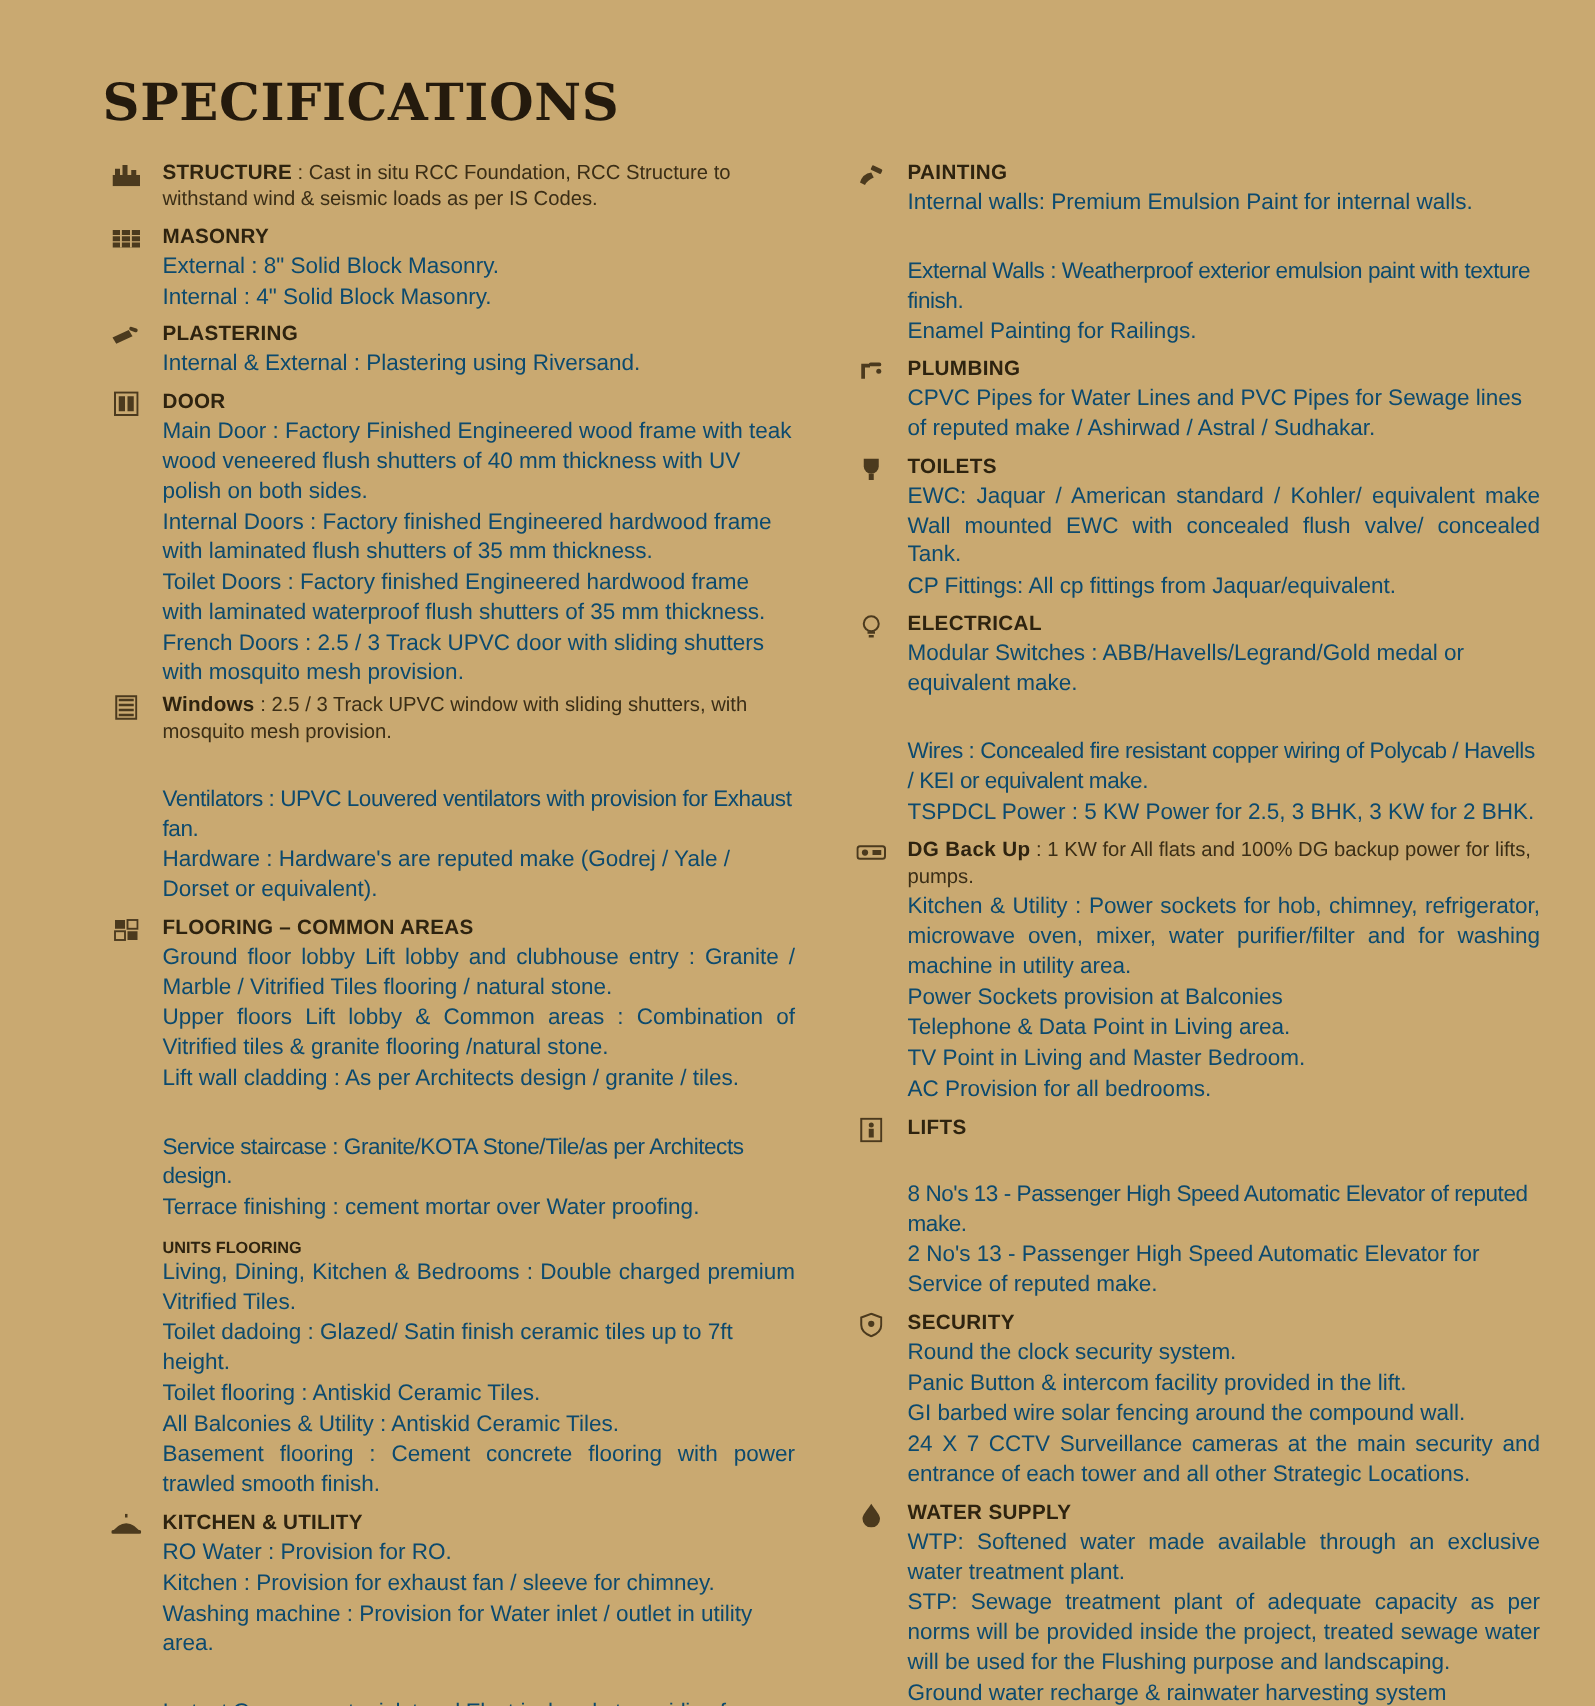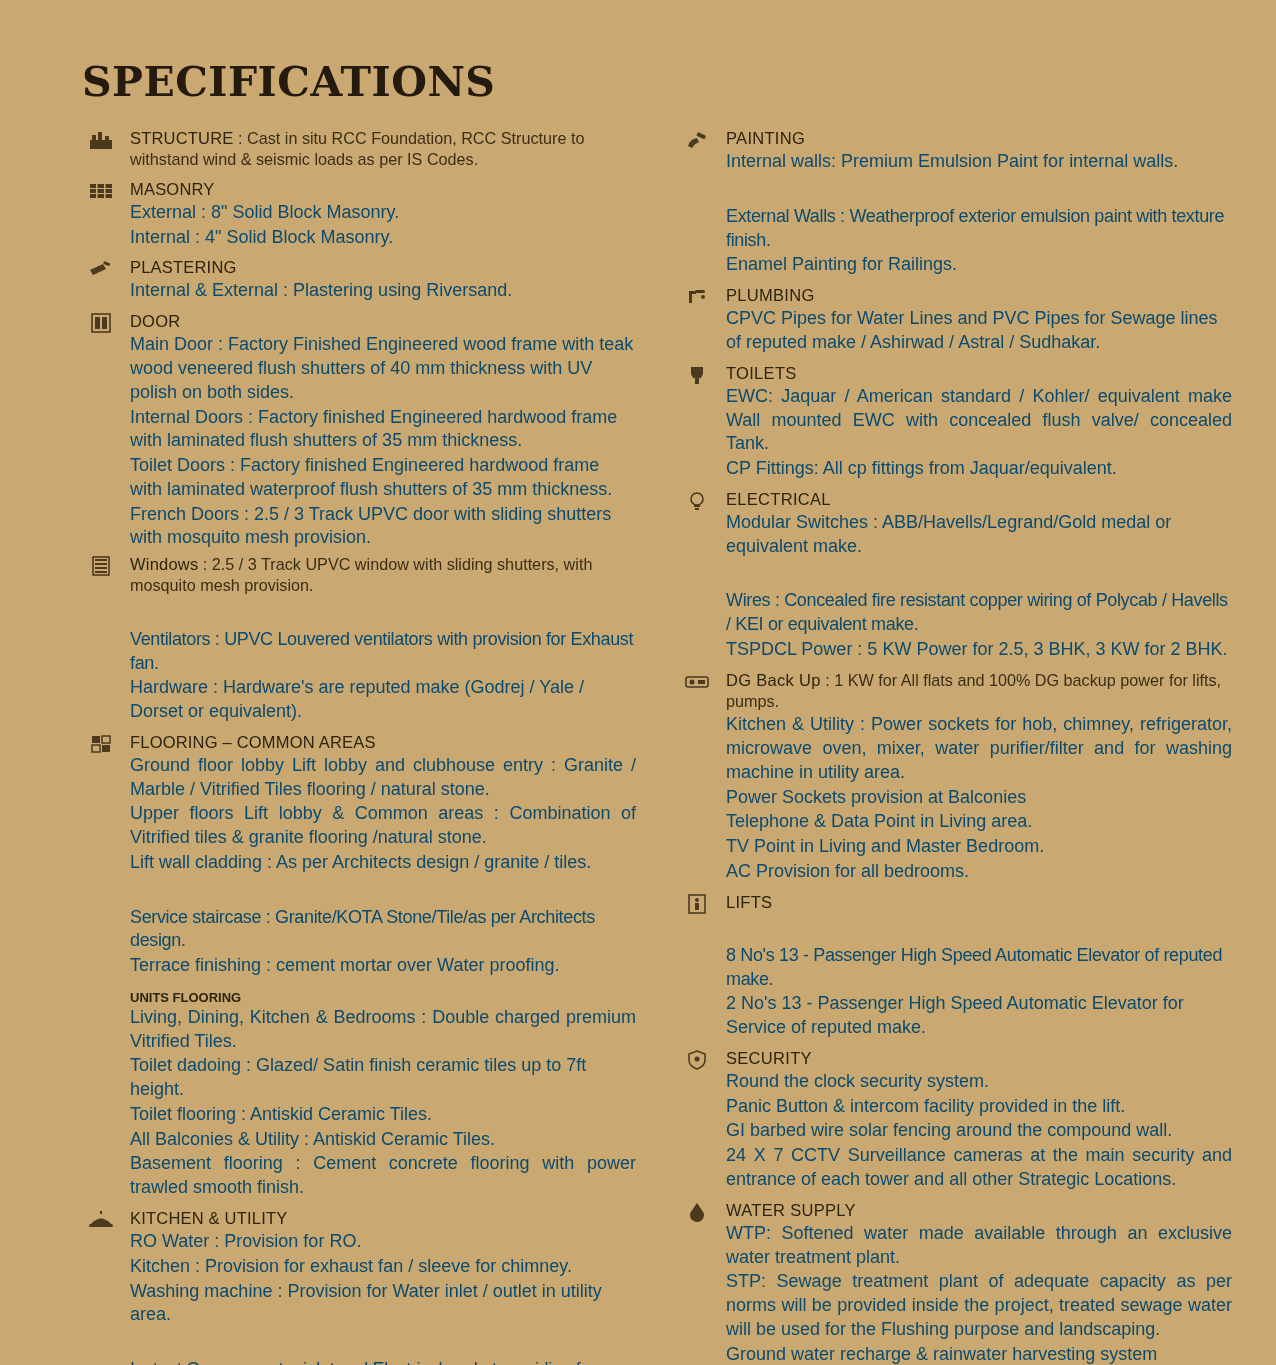--- a/index.html
+++ b/index.html
@@ -57,21 +57,21 @@
     top: 1px;
     width: 30px;
     height: 22px;
     display: flex;
     align-items: center;
     justify-content: center;
     color: #4b3a1e;
   }
   .ico svg { display: block; }
   .head {
-    font-weight: normal;
+    font-weight: bold;
     font-size: 16.5px;
     letter-spacing: 0.2px;
     color: #2e230f;
     line-height: 1.28;
     display: inline;
   }
   .body {
     font-size: 16.2px;
     line-height: 1.32;
     color: #3b2e16;

